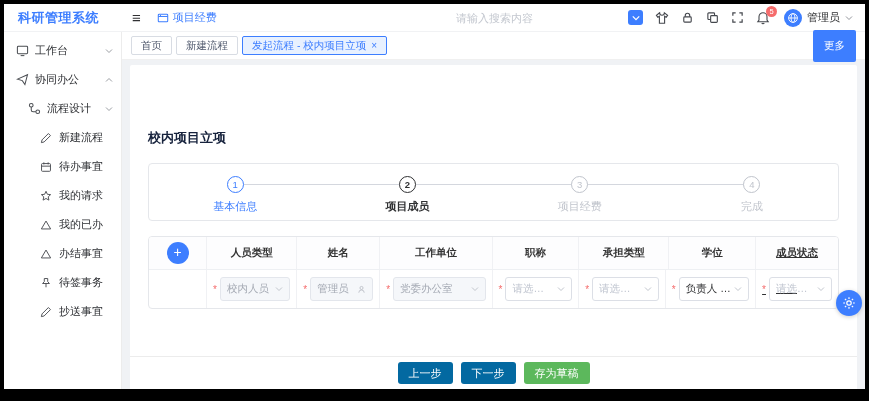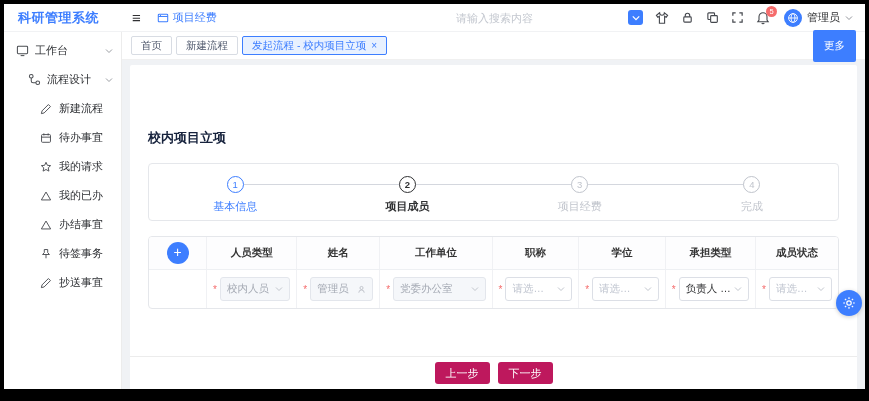--- a/index.html
+++ b/index.html
@@ -61,34 +61,34 @@
   .step.current .scircle { border-color: #303133; color: #303133; font-weight: bold; }
   .step.current .slabel { color: #303133; font-weight: bold; }
   
   .table-box { border: 1px solid #e5e7eb; border-radius: 4px; margin-top: 15px; overflow: hidden; background: #fff; }
   .thead { display: flex; height: 33px; border-bottom: 1px solid #eef0f3; background: #fdfdfe; }
   .trow { display: flex; height: 38px; }
   .cell { display: flex; align-items: center; justify-content: center; border-right: 1px solid #f0f1f4; padding: 0 6px; min-width: 0; }
   .cell:last-child { border-right: none; }
   .c-add { flex: 0 0 58px; }
   .c1 { flex: 1.05; } .c2 { flex: 0.95; } .c3 { flex: 1.35; } .c4 { flex: 1.0; }
-  .c5 { flex: 1.0; } .c6 { flex: 1.05; } .c7 { flex: 0.95; }
+  .c5 { flex: 1.0; } .c6 { flex: 1.05; } .c7 { flex: 0.95; text-decoration: underline; }
   .th { font-size: 10.5px; font-weight: bold; color: #333; }
   .add-btn { width: 22px; height: 22px; border-radius: 50%; border: none; background: #3D7EFF; color: #fff; font-size: 14px; line-height: 1; cursor: pointer; display: flex; align-items: center; justify-content: center; padding-bottom: 2px; }
   .req { color: #f56c6c; font-size: 10px; margin-right: 3px; flex: 0 0 auto; align-self: center; }
   .ctl { flex: 1; height: 24px; border: 1px solid #dcdfe6; border-radius: 3px; background: #fff; display: flex; align-items: center; padding: 0 6px; font-size: 10.5px; gap: 3px; min-width: 0; cursor: pointer; }
   .ctl.disabled { background: #f5f7fa; border-color: #e3e6ec; cursor: not-allowed; }
   .ctl .txt { flex: 1; overflow: hidden; white-space: nowrap; text-overflow: ellipsis; }
   .gray { color: #a4a9b3; }
   .ph { color: #bfc4cf; }
   .val { color: #303133; }
   
   .footer { flex: 0 0 33px; border-top: 1px solid #ececec; background: #fff; display: flex; align-items: center; justify-content: center; gap: 8px; }
   .btn { height: 22px; padding: 0 11px; border: none; border-radius: 3px; color: #fff; font-size: 11px; cursor: pointer; }
-  .btn-blue { background: #be185d; }
+  .btn-blue { background: #0369a1; }
   .btn-green { background: #5CB85C; }
   
   .gear-fab { position: absolute; right: 3px; top: 258px; width: 26px; height: 26px; border-radius: 50%; background: #3D7EFF; border: none; display: flex; align-items: center; justify-content: center; cursor: pointer; z-index: 9; box-shadow: 0 1px 4px rgba(0,0,0,.2); }
   svg { display: block; }
 </style>
 </head>
 <body>
 
 <div class="app">
 
@@ -165,20 +165,33 @@
         <span class="sicon">
             <svg width="13" height="13" viewBox="0 0 14 14" fill="none" stroke="#4a4d52" stroke-width="1.1">
               <rect x="1.5" y="2.5" width="11" height="8" rx="1"></rect>
               <path d="M5 12.5 H9"></path>
             </svg>
           </span>
         <span>工作台</span>
         <span class="schev">
             <svg width="8" height="6" viewBox="0 0 10 8" fill="none" stroke="#909399" stroke-width="1.2">
               <polyline points="1,2 5,6 9,2"></polyline>
+            </svg>
+          </span>
+      </div>
+      <div class="sitem l1">
+        <span class="sicon">
+            <svg width="13" height="13" viewBox="0 0 14 14" fill="none" stroke="#4a4d52" stroke-width="1.1">
+              <polygon points="1.6,6.6 12.4,1.8 9.6,12.4 6.8,8.2"></polygon>
+            </svg>
+          </span>
+        <span>协同办公</span>
+        <span class="schev">
+            <svg width="8" height="6" viewBox="0 0 10 8" fill="none" stroke="#909399" stroke-width="1.2">
+              <polyline points="1,6 5,2 9,6"></polyline>
             </svg>
           </span>
       </div>
       <div class="sitem l2">
         <span class="sicon">
             <svg width="13" height="13" viewBox="0 0 14 14" fill="none" stroke="#4a4d52" stroke-width="1.1">
               <circle cx="3.5" cy="3.5" r="2"></circle>
               <circle cx="10.5" cy="10.5" r="2"></circle>
               <path d="M3.5 5.5 V8.5 a2 2 0 0 0 2 2 H8.5"></path>
             </svg>
@@ -300,22 +313,22 @@
 
             <div class="table-box">
               <div class="thead">
                 <div class="cell c-add">
                   <button class="add-btn">+</button>
                 </div>
                 <div class="cell c1 th">人员类型</div>
                 <div class="cell c2 th">姓名</div>
                 <div class="cell c3 th">工作单位</div>
                 <div class="cell c4 th">职称</div>
+                <div class="cell c6 th">承担类型</div>
                 <div class="cell c5 th">学位</div>
-                <div class="cell c6 th">承担类型</div>
                 <div class="cell c7 th">成员状态</div>
               </div>
               <div class="trow">
                 <div class="cell c-add"></div>
                 <div class="cell c1">
                   <span class="req">*</span>
                   <div class="ctl disabled">
                     <span class="txt gray">校内人员</span>
                     <svg width="8" height="6" viewBox="0 0 10 8" fill="none" stroke="#c0c4cc" stroke-width="1.3">
                         <polyline points="1,2 5,6 9,2"></polyline>
@@ -377,20 +390,21 @@
                       </svg>
                   </div>
                 </div>
               </div>
             </div>
           </div>
 
           <div class="footer">
             <button class="btn btn-blue">上一步</button>
             <button class="btn btn-blue">下一步</button>
+            <button class="btn btn-green">存为草稿</button>
           </div>
         </div>
       </div>
 
       <button class="gear-fab">
         <svg width="14" height="14" viewBox="0 0 14 14" fill="none" stroke="#fff" stroke-width="1.2">
           <circle cx="7" cy="7" r="2.2"></circle>
           <path d="M7 1.2 V3 M7 11 V12.8 M1.2 7 H3 M11 7 H12.8 M2.9 2.9 L4.2 4.2 M9.8 9.8 L11.1 11.1 M11.1 2.9 L9.8 4.2 M4.2 9.8 L2.9 11.1"></path>
         </svg>
       </button>

